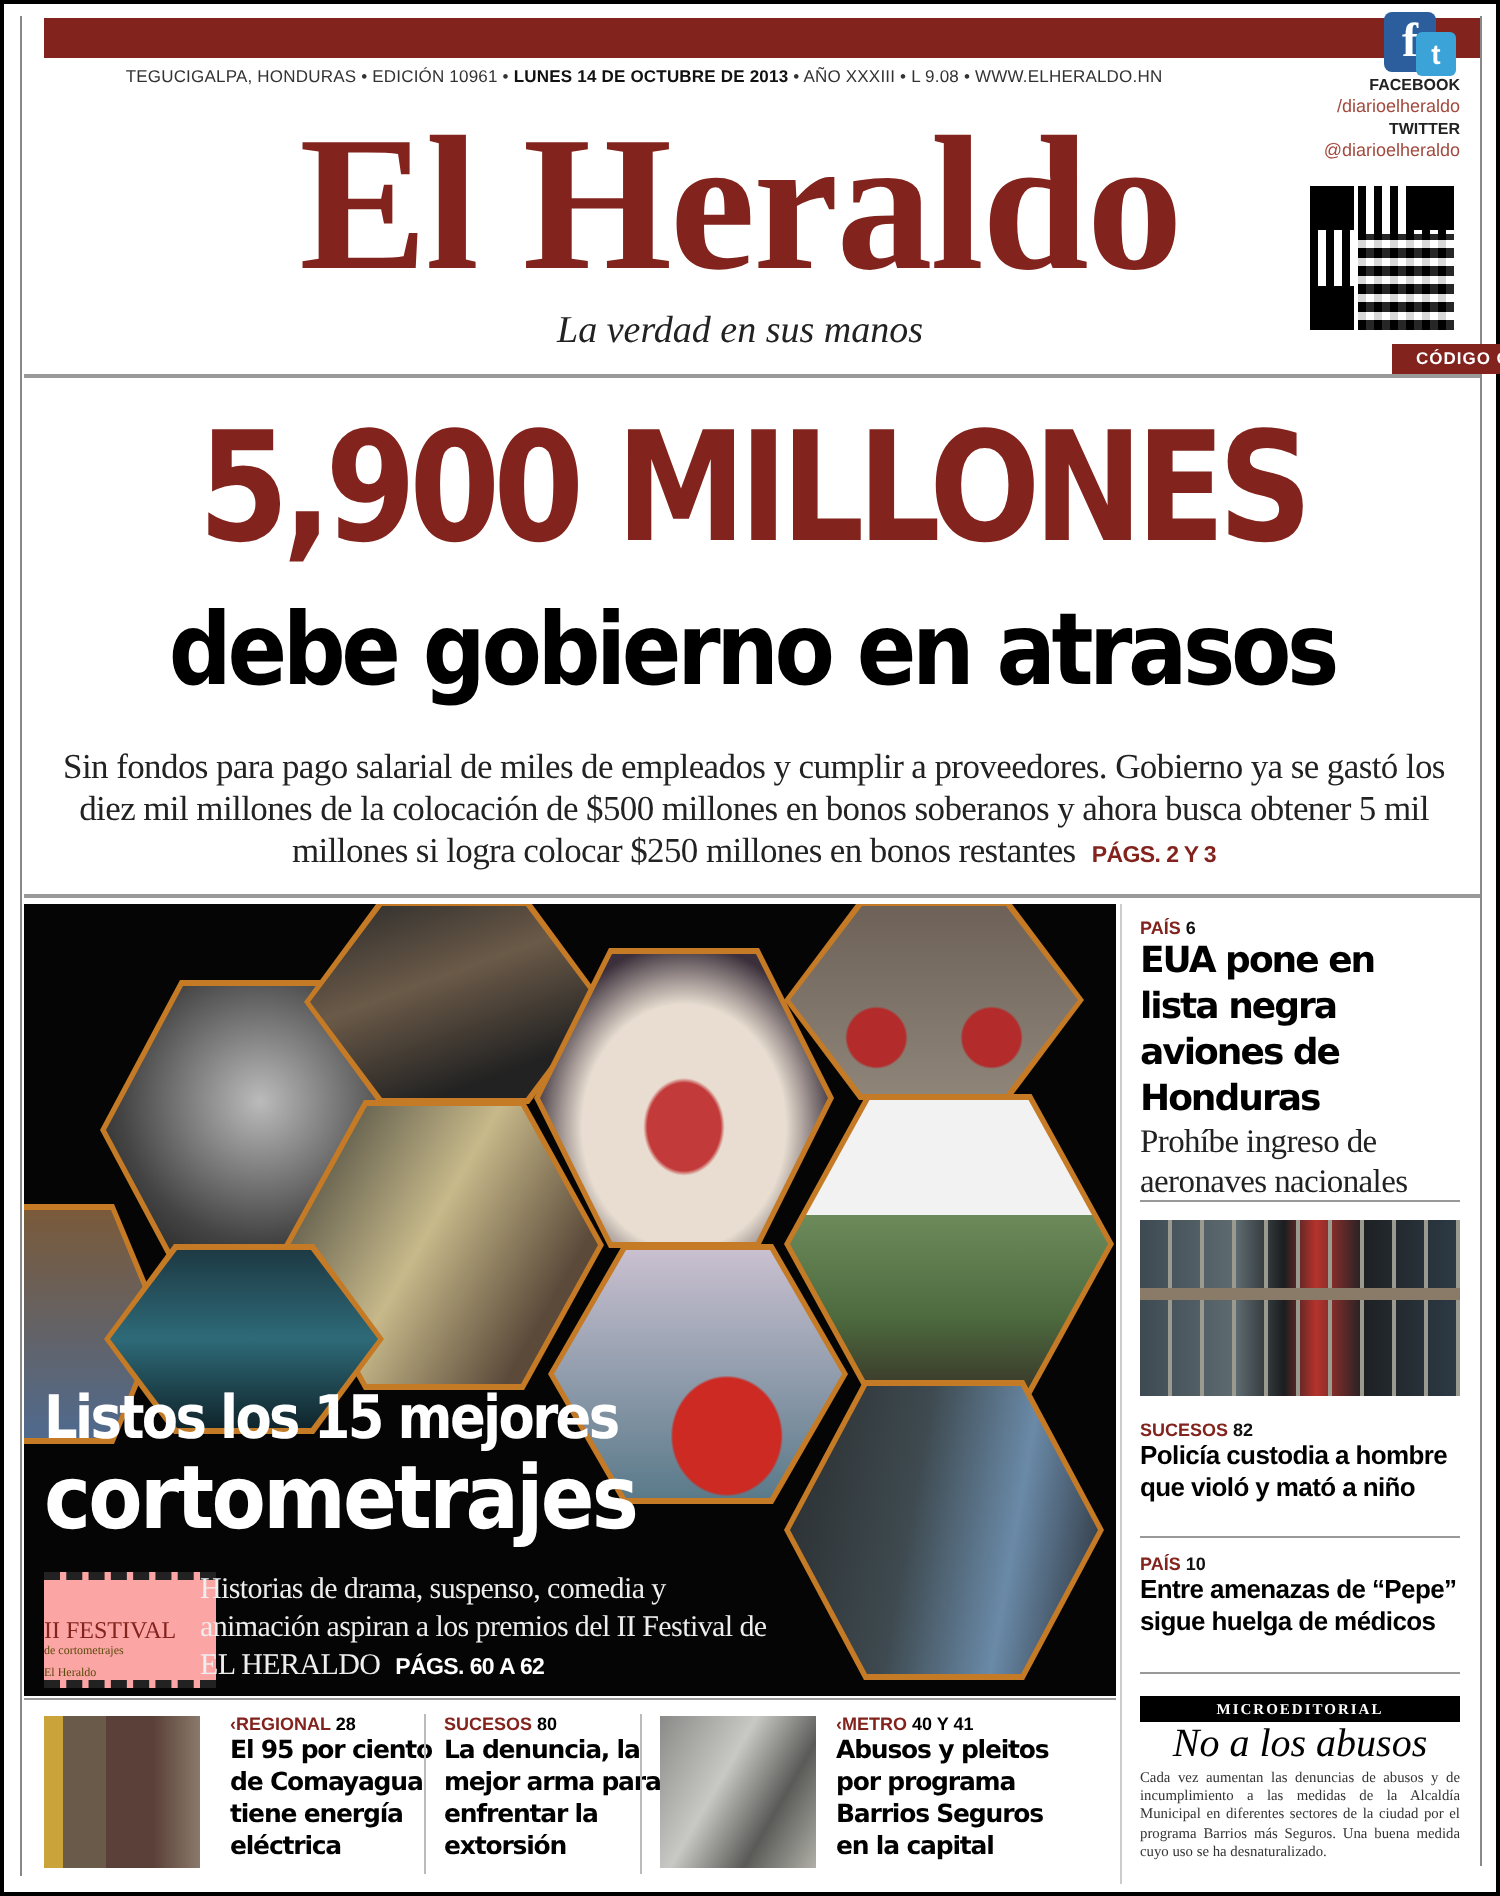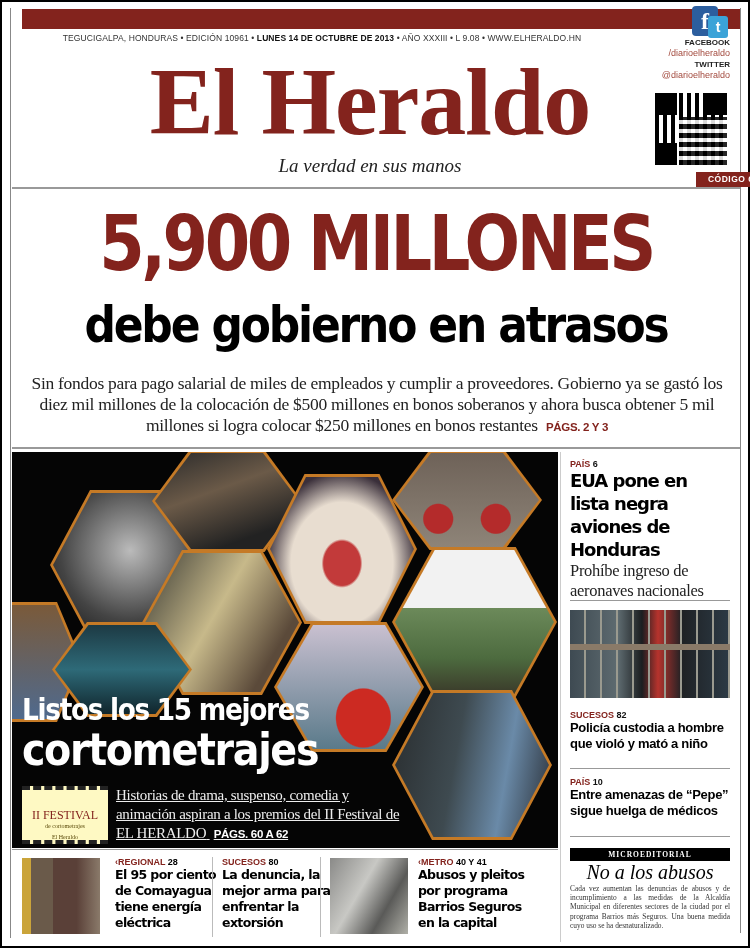--- a/index.html
+++ b/index.html
@@ -28,23 +28,23 @@
   .headline1 { position: absolute; left: 12px; top: 196px; width: 728px; text-align: center; font-family: "DejaVu Sans", sans-serif; font-weight: bold; font-size: 76px; color: #83231d; letter-spacing: -4px; line-height: 96px; transform: scaleX(0.86); transform-origin: center; }
   .headline2 { position: absolute; left: 12px; top: 294px; width: 728px; text-align: center; font-family: "DejaVu Sans", sans-serif; font-weight: bold; font-size: 50px; color: #000; letter-spacing: -2.5px; line-height: 62px; transform: scaleX(0.88); transform-origin: center; }
   .deck { position: absolute; left: 22px; top: 373px; width: 710px; text-align: center; font-family: "Liberation Serif", serif; font-size: 17.5px; line-height: 21px; color: #222; letter-spacing: -0.3px; }
   .deck .pages { font-family: "Liberation Sans", sans-serif; font-weight: bold; font-size: 11.5px; color: #83231d; margin-left: 4px; }
   .sec-rule { position: absolute; left: 12px; top: 447px; width: 728px; height: 2px; background: #999; }
   .collage { position: absolute; left: 12px; top: 452px; width: 546px; height: 396px; background: #050505; overflow: hidden; }
   .hex { position: absolute; clip-path: polygon(25% 0, 75% 0, 100% 50%, 75% 100%, 25% 100%, 0 50%); background: #c57a26; }
   .hex > div { position: absolute; inset: 3px; clip-path: polygon(25% 0, 75% 0, 100% 50%, 75% 100%, 25% 100%, 0 50%); }
   .promo-title1 { position: absolute; left: 10px; top: 240px; font-family: "DejaVu Sans", sans-serif; font-weight: bold; font-size: 30px; color: #fff; letter-spacing: -1.5px; transform: scaleX(0.88); transform-origin: left; }
   .promo-title2 { position: absolute; left: 10px; top: 272px; font-family: "DejaVu Sans", sans-serif; font-weight: bold; font-size: 44px; color: #fff; letter-spacing: -1.5px; transform: scaleX(0.9); transform-origin: left; }
-  .festival-logo { position: absolute; left: 10px; top: 334px; width: 86px; height: 58px; background: #fef9c3; border-top: 4px dashed #222; border-bottom: 4px dashed #222; text-align: center; font-family: "Liberation Serif", serif; color: #83231d; font-size: 12px; padding-top: 20px; line-height: 11px; }
+  .festival-logo { position: absolute; left: 10px; top: 334px; width: 86px; height: 58px; background: #fca5a5; border-top: 4px dashed #222; border-bottom: 4px dashed #222; text-align: left; font-family: "Liberation Serif", serif; color: #83231d; font-size: 12px; padding-top: 20px; line-height: 11px; }
   .festival-logo small { display: block; font-size: 6px; color: #5a4a0a; }
-  .promo-text { position: absolute; left: 104px; top: 334px; width: 290px; font-family: "Liberation Serif", serif; font-size: 15px; line-height: 19px; color: #eee; letter-spacing: -0.3px; text-decoration: underline; }
+  .promo-text { position: absolute; left: 88px; top: 334px; width: 290px; font-family: "Liberation Serif", serif; font-size: 15px; line-height: 19px; color: #eee; letter-spacing: -0.3px; }
   .promo-text .pages { font-family: "Liberation Sans", sans-serif; font-weight: bold; font-size: 11.5px; color: #fff; margin-left: 4px; }
   .col-divider { position: absolute; left: 560px; top: 452px; width: 1px; height: 490px; background: #ccc; }
   .side { position: absolute; left: 570px; width: 160px; }
   .kicker { font-size: 9px; font-weight: bold; }
   .kicker .sec { color: #83231d; }
   .kicker .pg { color: #111; }
   .side-h1 { font-family: "DejaVu Sans", sans-serif; font-weight: bold; font-size: 18px; line-height: 23px; letter-spacing: -1px; color: #000; }
   .side-sub { font-family: "Liberation Serif", serif; font-size: 16.5px; line-height: 20px; color: #222; letter-spacing: -0.3px; }
   .side-h2 { font-family: "Liberation Sans", sans-serif; font-size: 13px; line-height: 16px; letter-spacing: -0.3px; color: #000; font-weight: bold; }
   .hr { position: absolute; left: 570px; width: 160px; height: 1px; background: #999; }

